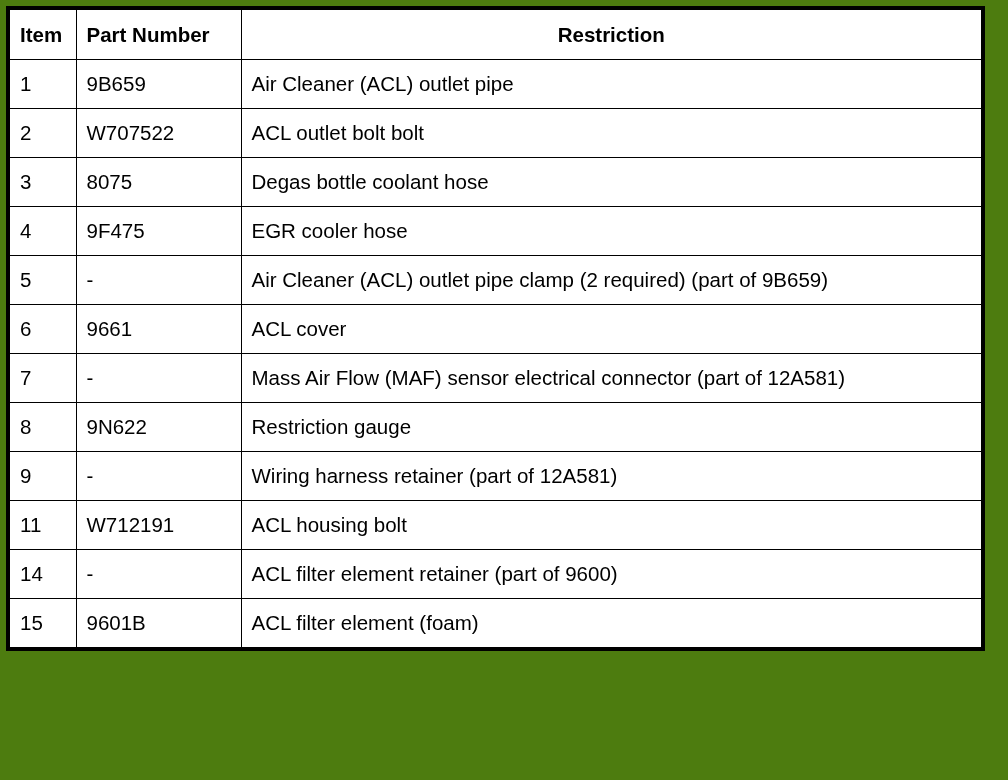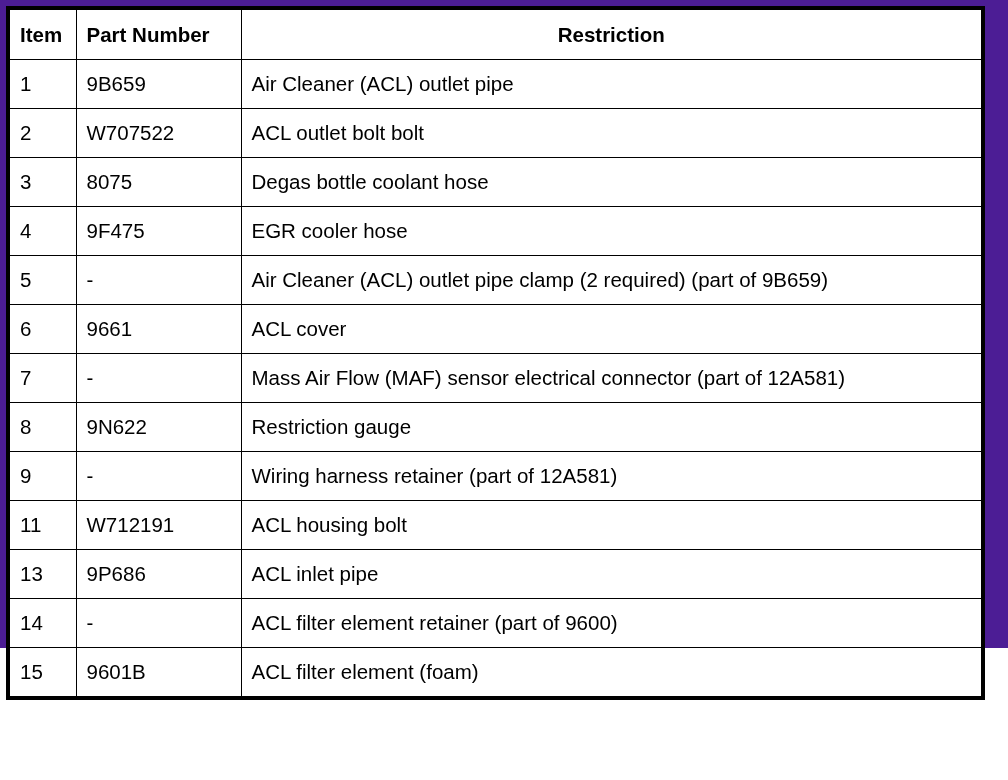--- a/index.html
+++ b/index.html
@@ -12,22 +12,22 @@
     width: 1008px;
     height: 780px;
     font-family: "Liberation Sans", sans-serif;
     color: #000000;
     overflow: hidden;
   }
 
   .page {
     position: relative;
     width: 1008px;
-    height: 648px;
-    background: #4c1d95;
+    height: 780px;
+    background: #4d7c0f;
     box-sizing: border-box;
   }
 
   .parts-table {
     position: absolute;
     left: 6px;
     top: 6px;
     width: 979px;
     border-collapse: collapse;
     border: 4px solid #000000;
@@ -134,25 +134,20 @@
           <td class="cell-item">9</td>
           <td class="cell-part">-</td>
           <td class="cell-desc">Wiring harness retainer (part of 12A581)</td>
         </tr>
         <tr>
           <td class="cell-item">11</td>
           <td class="cell-part">W712191</td>
           <td class="cell-desc">ACL housing bolt</td>
         </tr>
         <tr>
-          <td class="cell-item">13</td>
-          <td class="cell-part">9P686</td>
-          <td class="cell-desc">ACL inlet pipe</td>
-        </tr>
-        <tr>
           <td class="cell-item">14</td>
           <td class="cell-part">-</td>
           <td class="cell-desc">ACL filter element retainer (part of 9600)</td>
         </tr>
         <tr>
           <td class="cell-item">15</td>
           <td class="cell-part">9601B</td>
           <td class="cell-desc">ACL filter element (foam)</td>
         </tr>
       </tbody>

